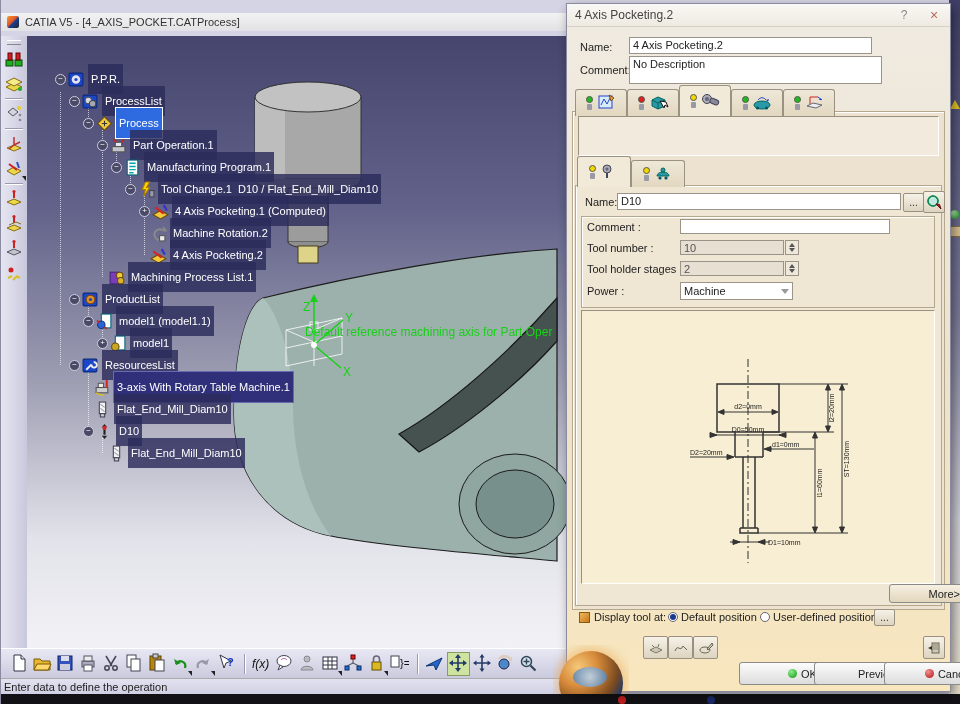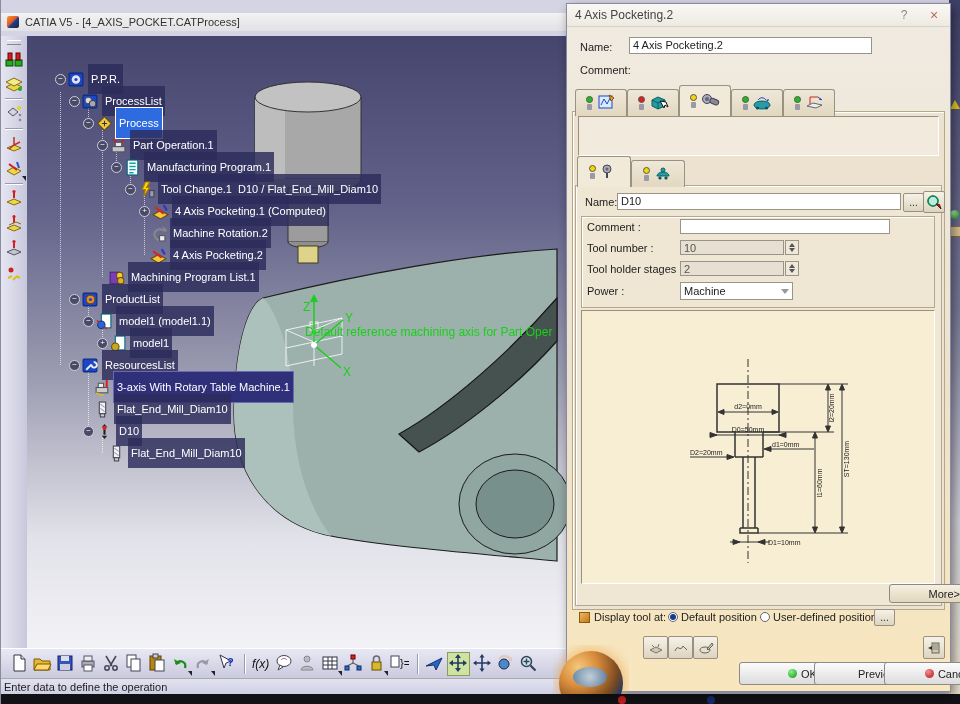--- a/index.html
+++ b/index.html
@@ -268,21 +268,21 @@
             </svg></span>
           <span class="tlabel">4 Axis Pocketing.2</span>
         </div>
         <div class="tree-row" style="left: 70px; top: 230px;">
           <span style="width: 11px; flex: 0 0 auto;"></span>
           <span class="tico"><svg viewBox="0 0 16 16" width="16" height="16">
               <rect x="2" y="3" width="8" height="11" fill="#7a3db8" stroke="#4a2378"></rect>
               <circle cx="11" cy="6" r="3" fill="#f0c93c" stroke="#6a4a08"></circle>
               <circle cx="12" cy="11" r="3" fill="#dcb428" stroke="#6a4a08"></circle>
             </svg></span>
-          <span class="tlabel">Machining Program List.1</span>
+          <span class="tlabel">Machining Process List.1</span>
         </div>
         <div class="tree-row" style="left: 42px; top: 252px;">
           <span class="knob">−</span>
           <span class="tico"><svg viewBox="0 0 16 16" width="16" height="16">
               <rect x="1" y="2" width="13" height="12" rx="1" fill="#1b46c8" stroke="#0a2a80"></rect>
               <circle cx="8" cy="8" r="4" fill="#e09020" stroke="#804810"></circle>
               <circle cx="8" cy="8" r="1.5" fill="#1b46c8"></circle>
             </svg></span>
           <span class="tlabel">ProductList</span>
         </div>
@@ -469,20 +469,21 @@
   <div id="dialog" class="abs">
     <div id="dlg-titlebar" class="abs">
       <span id="dlg-title">4 Axis Pocketing.2</span>
       <span class="dlg-tbtn" style="left:328px;">?</span>
       <span class="dlg-tbtn" style="left:358px;color:#b86a5a;font-size:14px;">×</span>
     </div>
 
     <span class="lbl" style="left:13px;top:37px;">Name:</span>
     <div class="inp" style="left:62px;top:33px;width:243px;height:17px;">4 Axis Pocketing.2</div>
     <span class="lbl" style="left:13px;top:60px;">Comment:</span>
+    <div class="inp" style="left:62px;top:52px;width:253px;height:28px;">No Description</div>
 
     <div id="main-tabs" style="position: absolute; left: 0px; top: 0px; width: 383px; height: 115px; z-index: 2;">
         <div class="tab" style="left: 8px; top: 85px; width: 50px;">
           <span class="tlight">
             <span class="dot" style="background:#1fbb1f"></span>
             <span class="base"></span>
           </span>
           <span><svg viewBox="0 0 20 18" width="20" height="18">
               <rect x="3" y="3" width="13" height="12" fill="#d8ecf8" stroke="#2244cc"></rect>
               <path d="M5 12l3-6 3 5 3-6" stroke="#2244cc" fill="none"></path>

